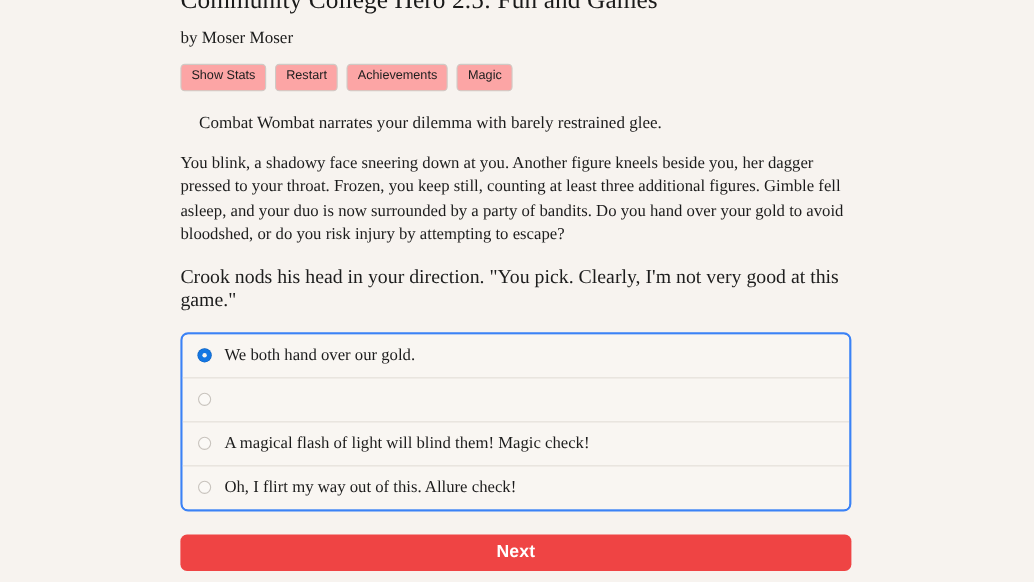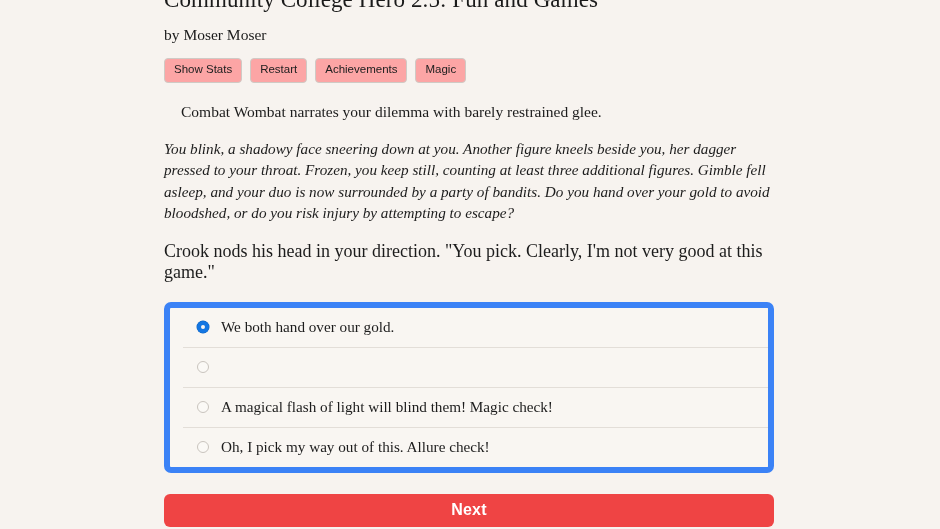--- a/index.html
+++ b/index.html
@@ -73,44 +73,42 @@
   .narration {
     font-family: "Liberation Serif", "DejaVu Serif", serif;
     font-size: 15.5px;
     line-height: 21px;
     margin: 18px 0 0 17px;
     color: #1c1c1c;
   }
 
   .scene {
     font-family: "Liberation Serif", "DejaVu Serif", serif;
-    font-style: italic;
     font-size: 15.2px;
     line-height: 21.5px;
     margin: 16px 0 0 0;
     color: #1c1c1c;
     text-align: left;
   }
 
   .dialogue {
     font-family: "Liberation Serif", "DejaVu Serif", serif;
     font-size: 18px;
     line-height: 21px;
     margin: 17px 0 0 0;
     color: #1c1c1c;
   }
 
   
   .choices {
     margin-top: 19px;
-    border: 6px solid #3b82f6;
+    border: 2px solid #3b82f6;
     border-radius: 7px;
     background: #f9f6f2;
     overflow: hidden;
-    padding-left: 13px;
   }
   .choice-row {
     display: flex;
     align-items: center;
     height: 39px;
     padding: 0 0 0 14px;
     border-top: 1px solid #e3ded8;
     cursor: pointer;
     background: #f9f6f2;
   }
@@ -205,21 +203,21 @@
         <span class="radio"></span>
       </div>
 
       <div class="choice-row">
         <span class="radio"></span>
         <span class="choice-label">A magical flash of light will blind them! Magic check!</span>
       </div>
 
       <div class="choice-row">
         <span class="radio"></span>
-        <span class="choice-label">Oh, I pick my way out of this. Allure check!</span>
+        <span class="choice-label">Oh, I flirt my way out of this. Allure check!</span>
       </div>
 
     </div>
 
     <button class="next-button">Next</button>
 
   </div>
 </div>
 
 </body></html>

